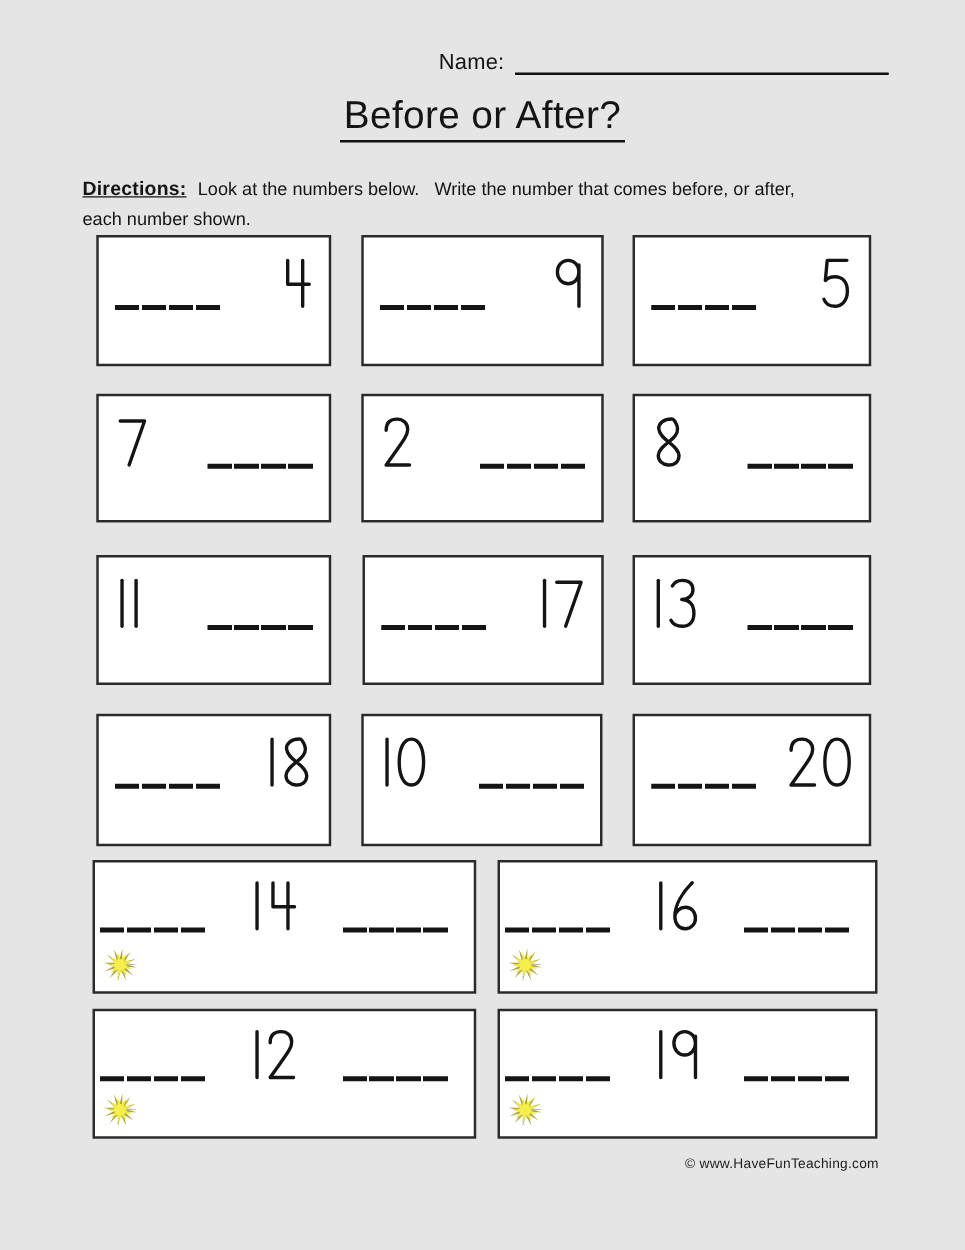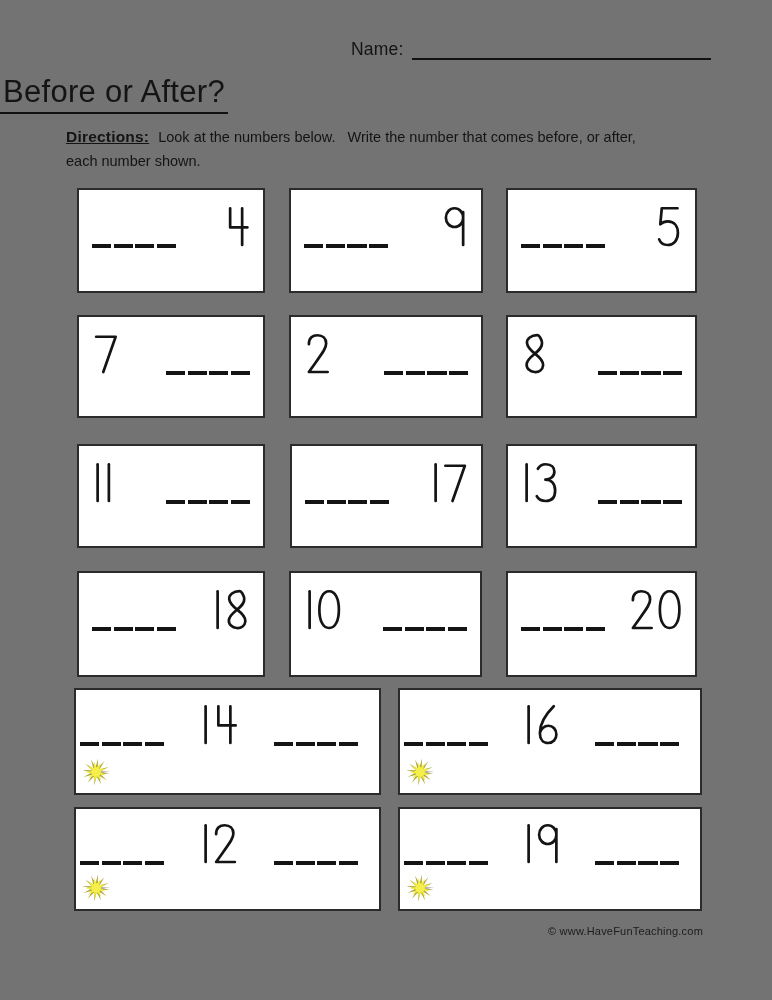--- a/index.html
+++ b/index.html
@@ -8,21 +8,21 @@
     background: #ffffff;
   }
   body {
     width: 772px;
     height: 1000px;
     position: relative;
     font-family: "Liberation Sans", sans-serif;
     color: #141414;
     overflow: hidden;
   }
-  .page { position: absolute; inset: 0; background: #737373; }
+  .page { position: absolute; inset: 0; background: #e5e5e5; }
 
   
   .name-row {
     position: absolute;
     left: 351px;
     top: 39px;
     display: flex;
     align-items: flex-end;
   }
   .name-label { font-size: 17.5px; letter-spacing: 0.2px; }
@@ -31,33 +31,34 @@
     width: 299px;
     height: 16px;
     margin-left: 8px;
     border-bottom: 2.5px solid #111;
   }
 
   .title-wrap {
     position: absolute;
     left: 0; right: 0;
     top: 74px;
+    text-align: center;
   }
   .title {
     display: inline-block;
     font-size: 31px;
     letter-spacing: 0.3px;
     border-bottom: 2.5px solid #111;
     padding: 0 3px 2px 3px;
   }
 
   .directions {
     position: absolute;
     left: 66px;
-    top: 125px;
+    top: 140px;
     width: 645px;
     font-size: 14.5px;
     line-height: 24px;
   }
   .directions-label {
     font-weight: bold;
     font-size: 15.5px;
     text-decoration: underline;
     letter-spacing: 0.2px;
   }

